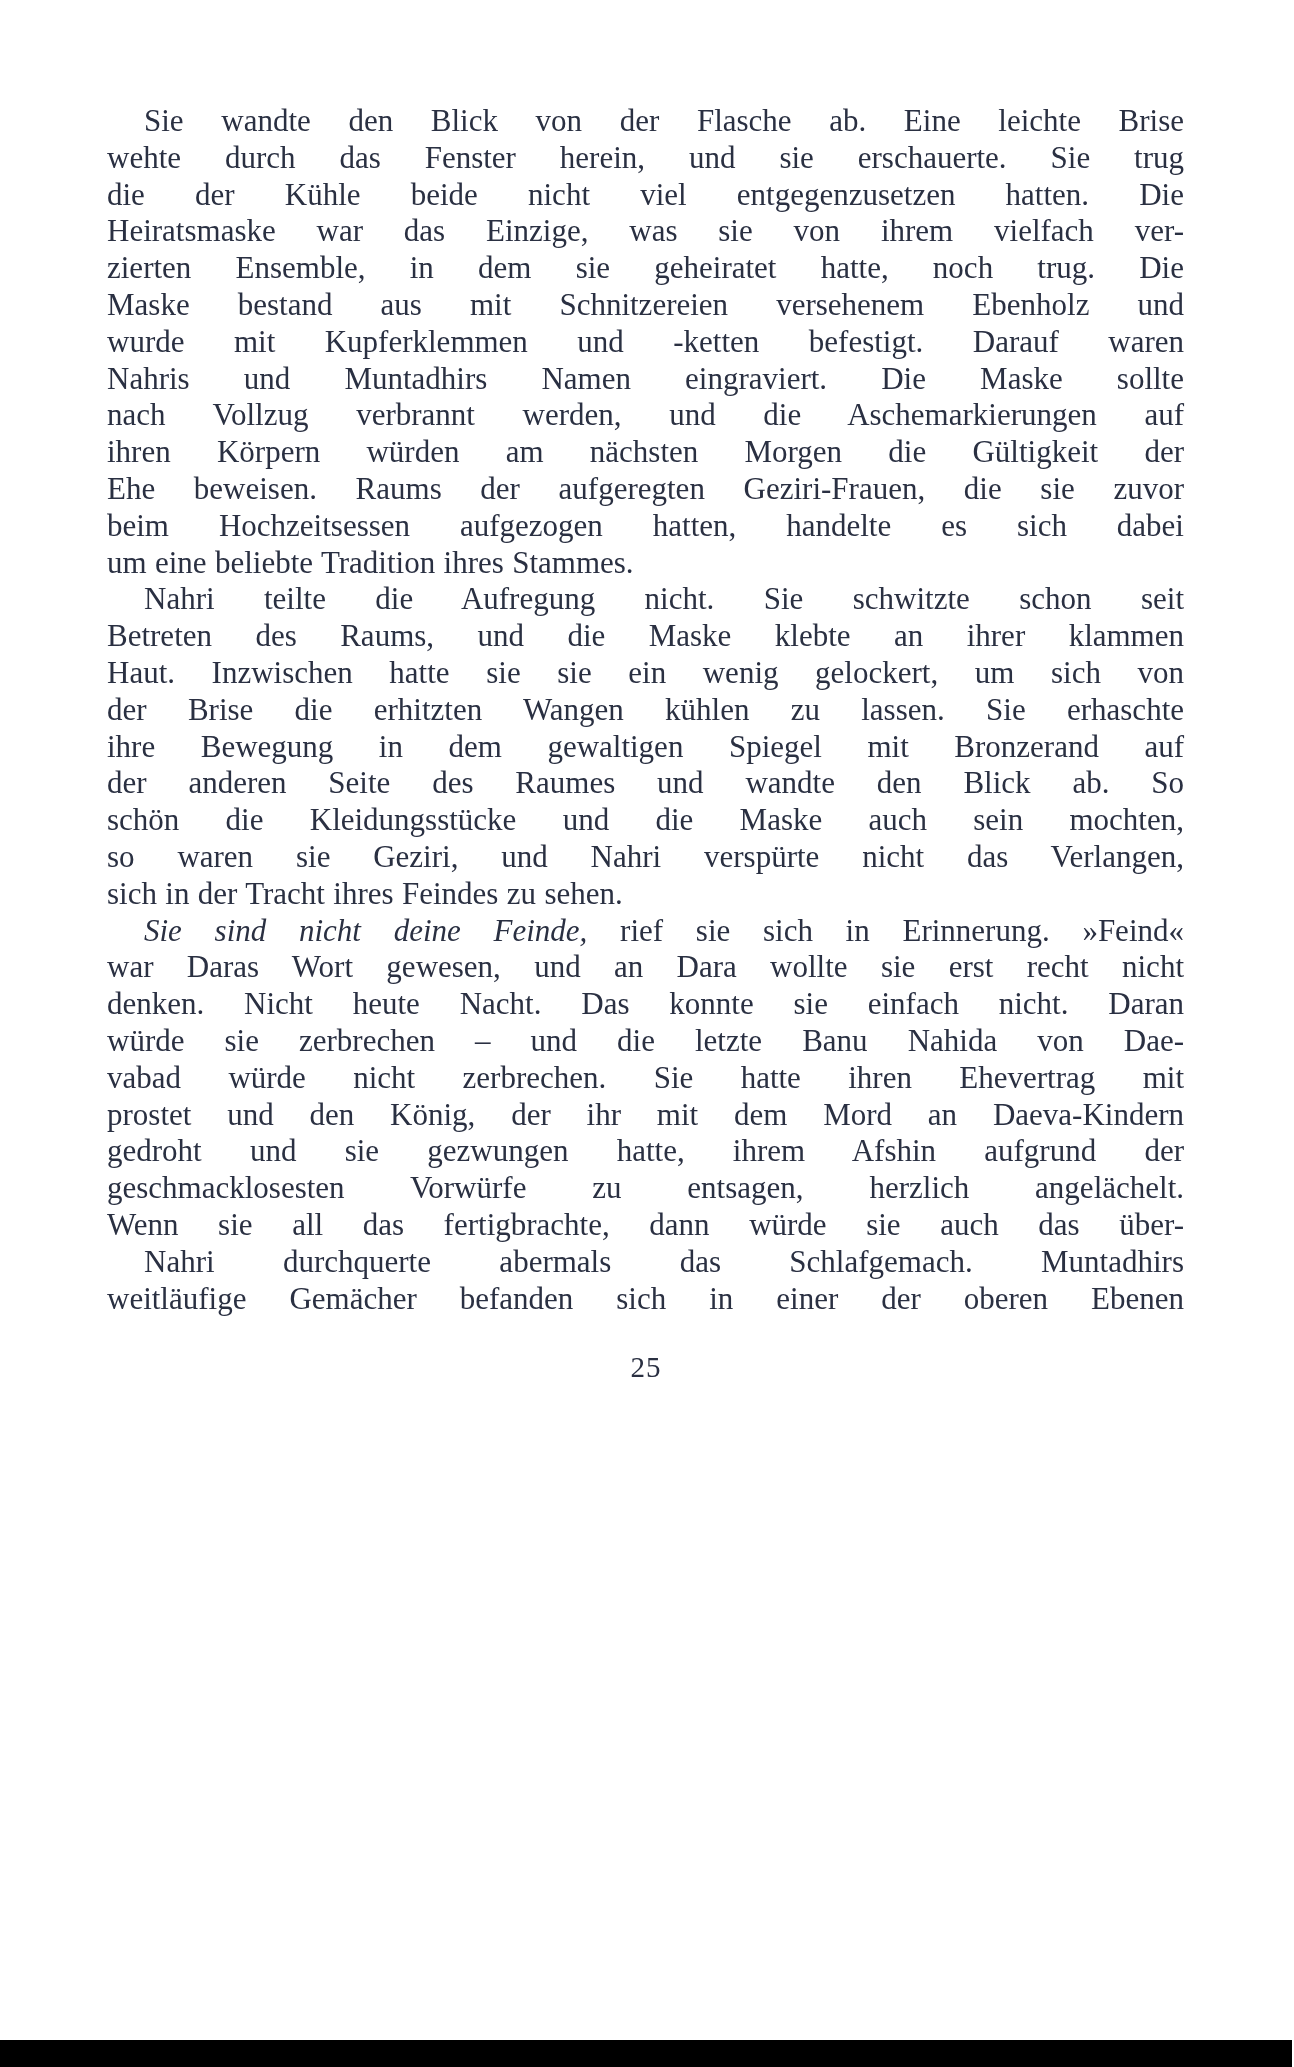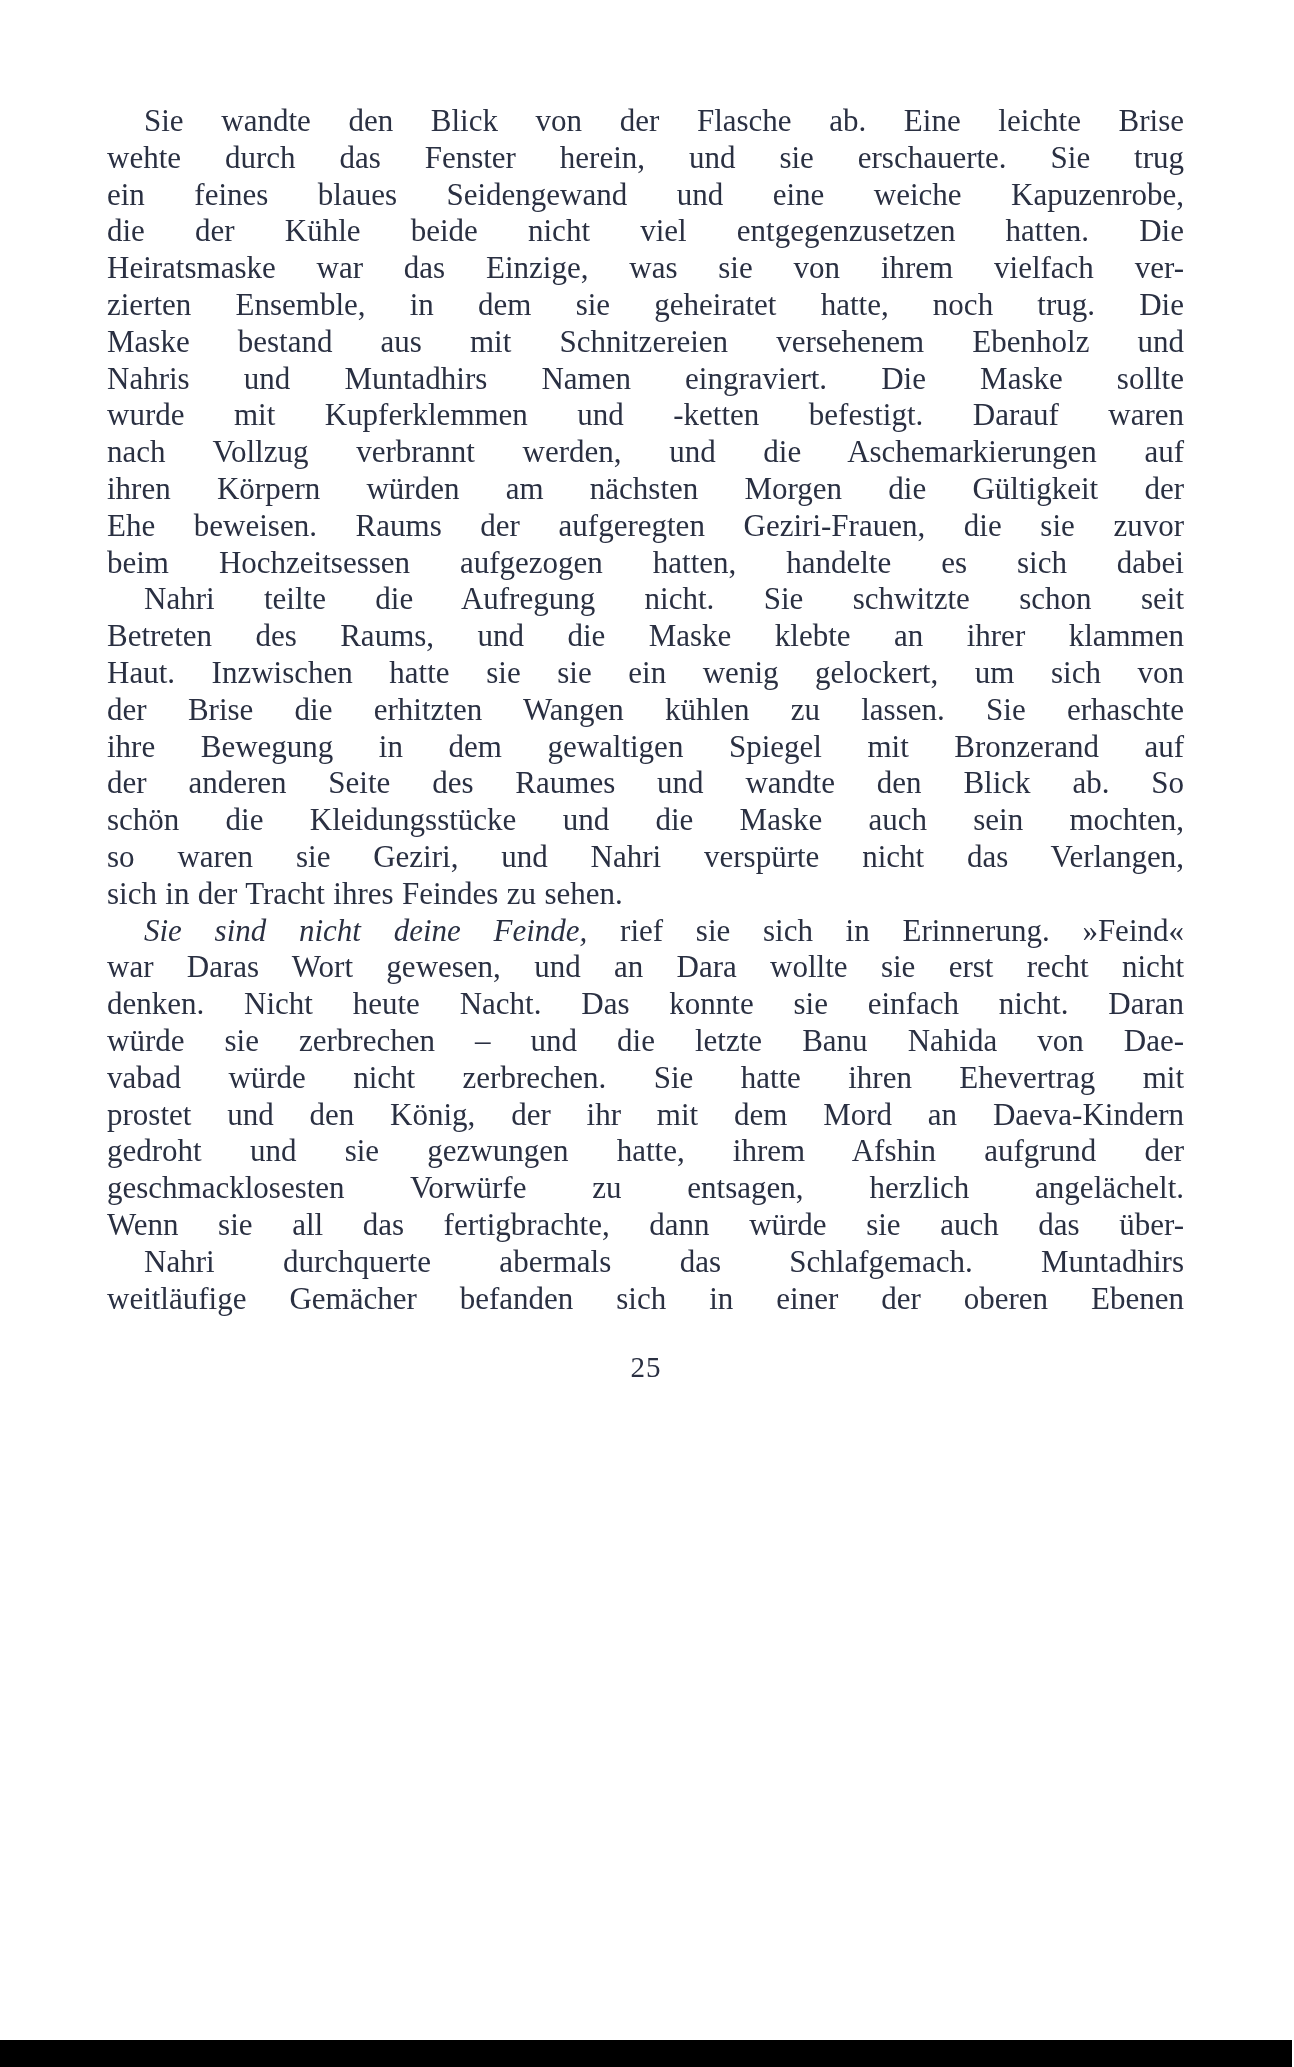--- a/index.html
+++ b/index.html
@@ -52,31 +52,31 @@
   }
 </style>
 </head>
 <body>
 
 <div class="book-page">
   <main class="text-block">
       <div class="paragraph">
         <div class="line indent"><span>Sie wandte den Blick von der Flasche ab. Eine leichte Brise</span></div>
         <div class="line"><span>wehte durch das Fenster herein, und sie erschauerte. Sie trug</span></div>
-        <div class="line"><span>ein feines blaues Seidengewand und eine weiche Kapuzenrobe,</span></div>
         <div class="line"><span>die der Kühle beide nicht viel entgegenzusetzen hatten. Die</span></div>
         <div class="line"><span>Heiratsmaske war das Einzige, was sie von ihrem vielfach ver-</span></div>
         <div class="line"><span>zierten Ensemble, in dem sie geheiratet hatte, noch trug. Die</span></div>
         <div class="line"><span>Maske bestand aus mit Schnitzereien versehenem Ebenholz und</span></div>
+        <div class="line"><span>wurde mit Kupferklemmen und -ketten befestigt. Darauf waren</span></div>
         <div class="line"><span>Nahris und Muntadhirs Namen eingraviert. Die Maske sollte</span></div>
-        <div class="line"><span>wurde mit Kupferklemmen und -ketten befestigt. Darauf waren</span></div>
         <div class="line"><span>nach Vollzug verbrannt werden, und die Aschemarkierungen auf</span></div>
         <div class="line"><span>ihren Körpern würden am nächsten Morgen die Gültigkeit der</span></div>
         <div class="line"><span>Ehe beweisen. Raums der aufgeregten Geziri-Frauen, die sie zuvor</span></div>
         <div class="line"><span>beim Hochzeitsessen aufgezogen hatten, handelte es sich dabei</span></div>
+        <div class="line last"><span>um eine beliebte Tradition ihres Stammes.</span></div>
       </div>
       <div class="paragraph">
         <div class="line indent"><span>Nahri teilte die Aufregung nicht. Sie schwitzte schon seit</span></div>
         <div class="line"><span>Betreten des Raums, und die Maske klebte an ihrer klammen</span></div>
         <div class="line"><span>Haut. Inzwischen hatte sie sie ein wenig gelockert, um sich von</span></div>
         <div class="line"><span>der Brise die erhitzten Wangen kühlen zu lassen. Sie erhaschte</span></div>
         <div class="line"><span>ihre Bewegung in dem gewaltigen Spiegel mit Bronzerand auf</span></div>
         <div class="line"><span>der anderen Seite des Raumes und wandte den Blick ab. So</span></div>
         <div class="line"><span>schön die Kleidungsstücke und die Maske auch sein mochten,</span></div>
         <div class="line"><span>so waren sie Geziri, und Nahri verspürte nicht das Verlangen,</span></div>

